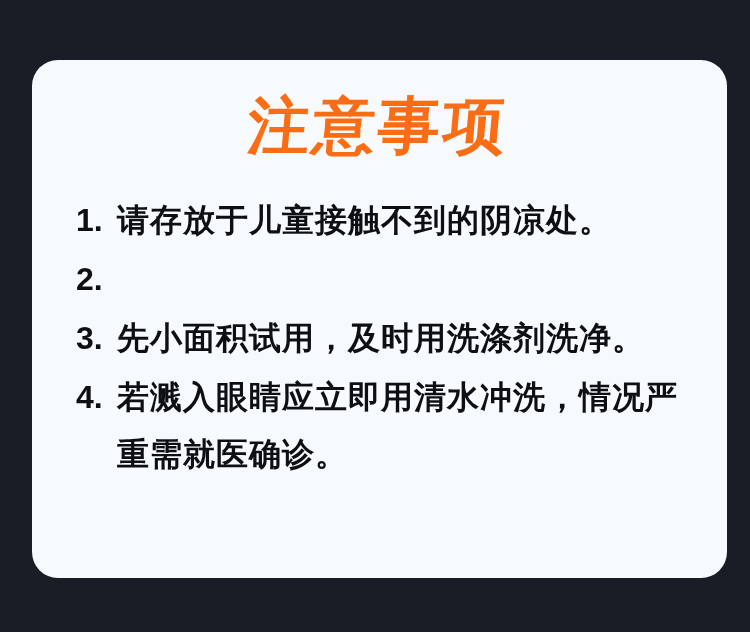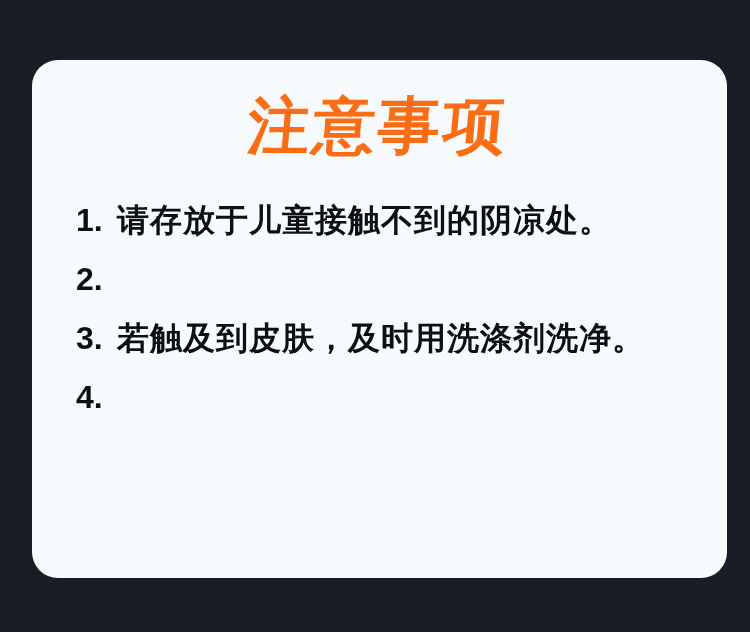--- a/index.html
+++ b/index.html
@@ -79,23 +79,25 @@
           </div>
         </li>
         <li class="item">
           <span class="num">2.</span>
           <div class="txt">
           </div>
         </li>
         <li class="item">
           <span class="num">3.</span>
           <div class="txt">
-            <div class="line">若触及到皮肤，及时用洗涤剂洗净。</div>
+            <div class="line">先小面积试用，及时用洗涤剂洗净。</div>
           </div>
         </li>
         <li class="item">
           <span class="num">4.</span>
           <div class="txt">
+            <div class="line">若溅入眼睛应立即用清水冲洗，情况严</div>
+            <div class="line">重需就医确诊。</div>
           </div>
         </li>
       </ol>
   </div>
 </div>
 
 </body></html>

